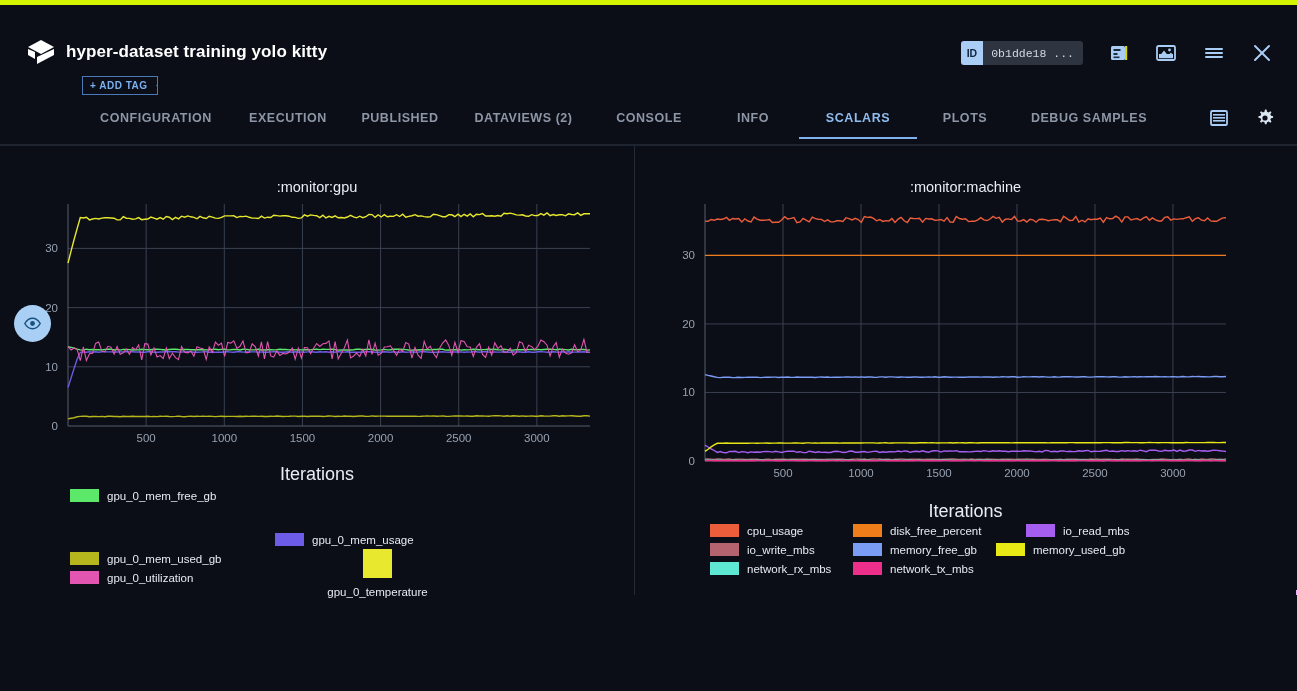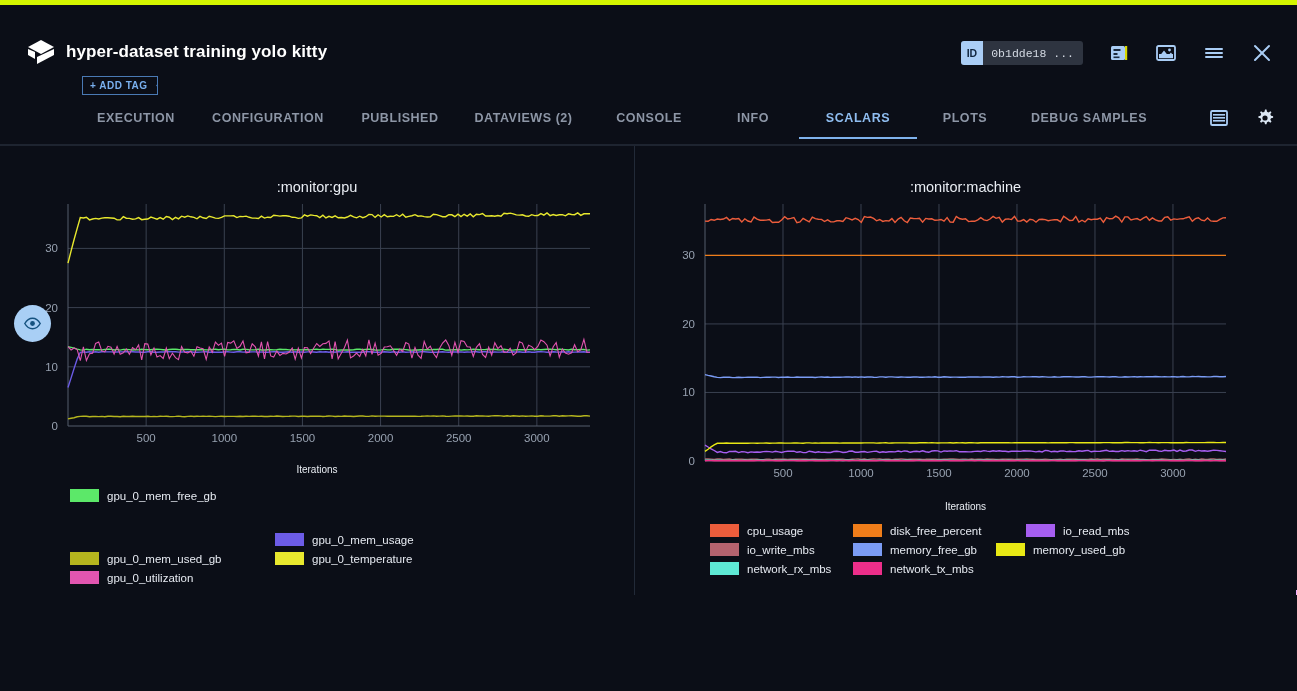--- a/index.html
+++ b/index.html
@@ -136,21 +136,21 @@
     position: absolute; left: 0; right: 0; top: 33px;
     text-align: center;
     font-size: 14.5px; color: #e9edf3; font-weight: 400;
   }
 
   .plot-svg { position: absolute; left: 0; top: 0; }
 
   .axis-label {
     position: absolute; left: 0; right: 0;
     text-align: center;
-    font-size: 10px; color: #e9edf3;
+    font-size: 18px; color: #e9edf3;
   }
 
   .legend {
     position: absolute;
     display: flex; flex-wrap: wrap;
   }
   .legend-item {
     display: flex; align-items: center;
     gap: 8px; height: 19px; cursor: pointer;
   }
@@ -223,22 +223,22 @@
         <line x1="4" y1="4" x2="18" y2="18" stroke="#aacdf5" stroke-width="2" stroke-linecap="round"></line>
         <line x1="18" y1="4" x2="4" y2="18" stroke="#aacdf5" stroke-width="2" stroke-linecap="round"></line>
       </svg>
     </div>
 
   </div>
 </div>
 
 <div class="tabs">
   <div id="tabs-host" style="display:flex; align-items:flex-start; padding-left:80px;">
+      <div class="tab" style="width: 152px;">CONFIGURATION</div>
       <div class="tab" style="width: 112px;">EXECUTION</div>
-      <div class="tab" style="width: 152px;">CONFIGURATION</div>
       <div class="tab" style="width: 112px;">PUBLISHED</div>
       <div class="tab" style="width: 135px;">DATAVIEWS (2)</div>
       <div class="tab" style="width: 116px;">CONSOLE</div>
       <div class="tab" style="width: 92px;">INFO</div>
       <div class="tab active" style="width: 118px;">SCALARS</div>
       <div class="tab" style="width: 96px;">PLOTS</div>
       <div class="tab" style="width: 152px;">DEBUG SAMPLES</div>
     </div>
   <div class="tabs-right">
     <div class="icon-btn">
@@ -305,21 +305,21 @@
           <span class="legend-label">gpu_0_mem_free_gb</span>
         </div>
         <div class="legend-item" style="width: 205px; margin-top: 44px;">
           <span class="swatch" style="background: rgb(108, 92, 231);"></span>
           <span class="legend-label">gpu_0_mem_usage</span>
         </div>
         <div class="legend-item" style="width: 205px;">
           <span class="swatch" style="background: rgb(181, 181, 30);"></span>
           <span class="legend-label">gpu_0_mem_used_gb</span>
         </div>
-        <div class="legend-item" style="width: 205px;">
+        <div class="legend-item" style="width: 205px; flex-direction: column;">
           <span class="swatch" style="background: rgb(232, 232, 46);"></span>
           <span class="legend-label">gpu_0_temperature</span>
         </div>
         <div class="legend-item" style="width: 205px;">
           <span class="swatch" style="background: rgb(226, 85, 176);"></span>
           <span class="legend-label">gpu_0_utilization</span>
         </div>
       </div>
   </div>
 

